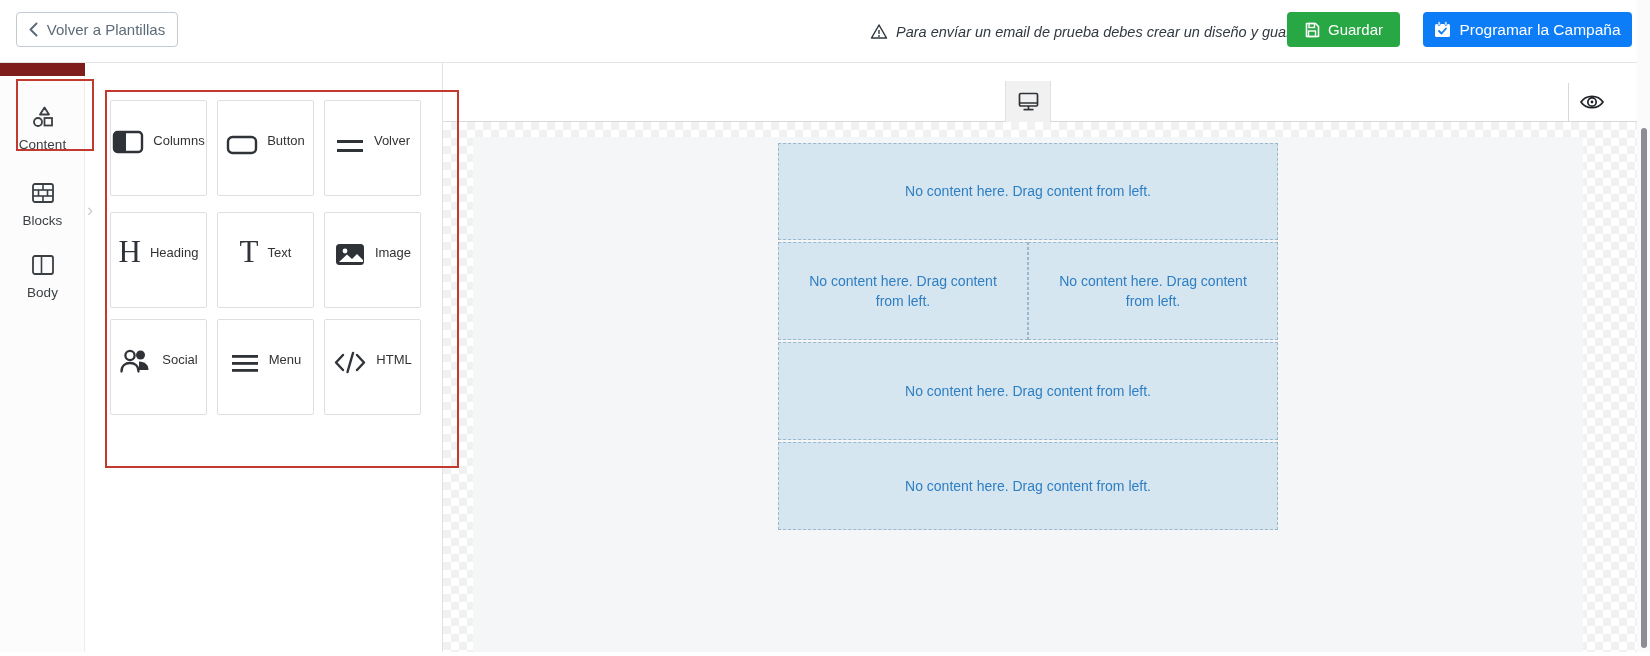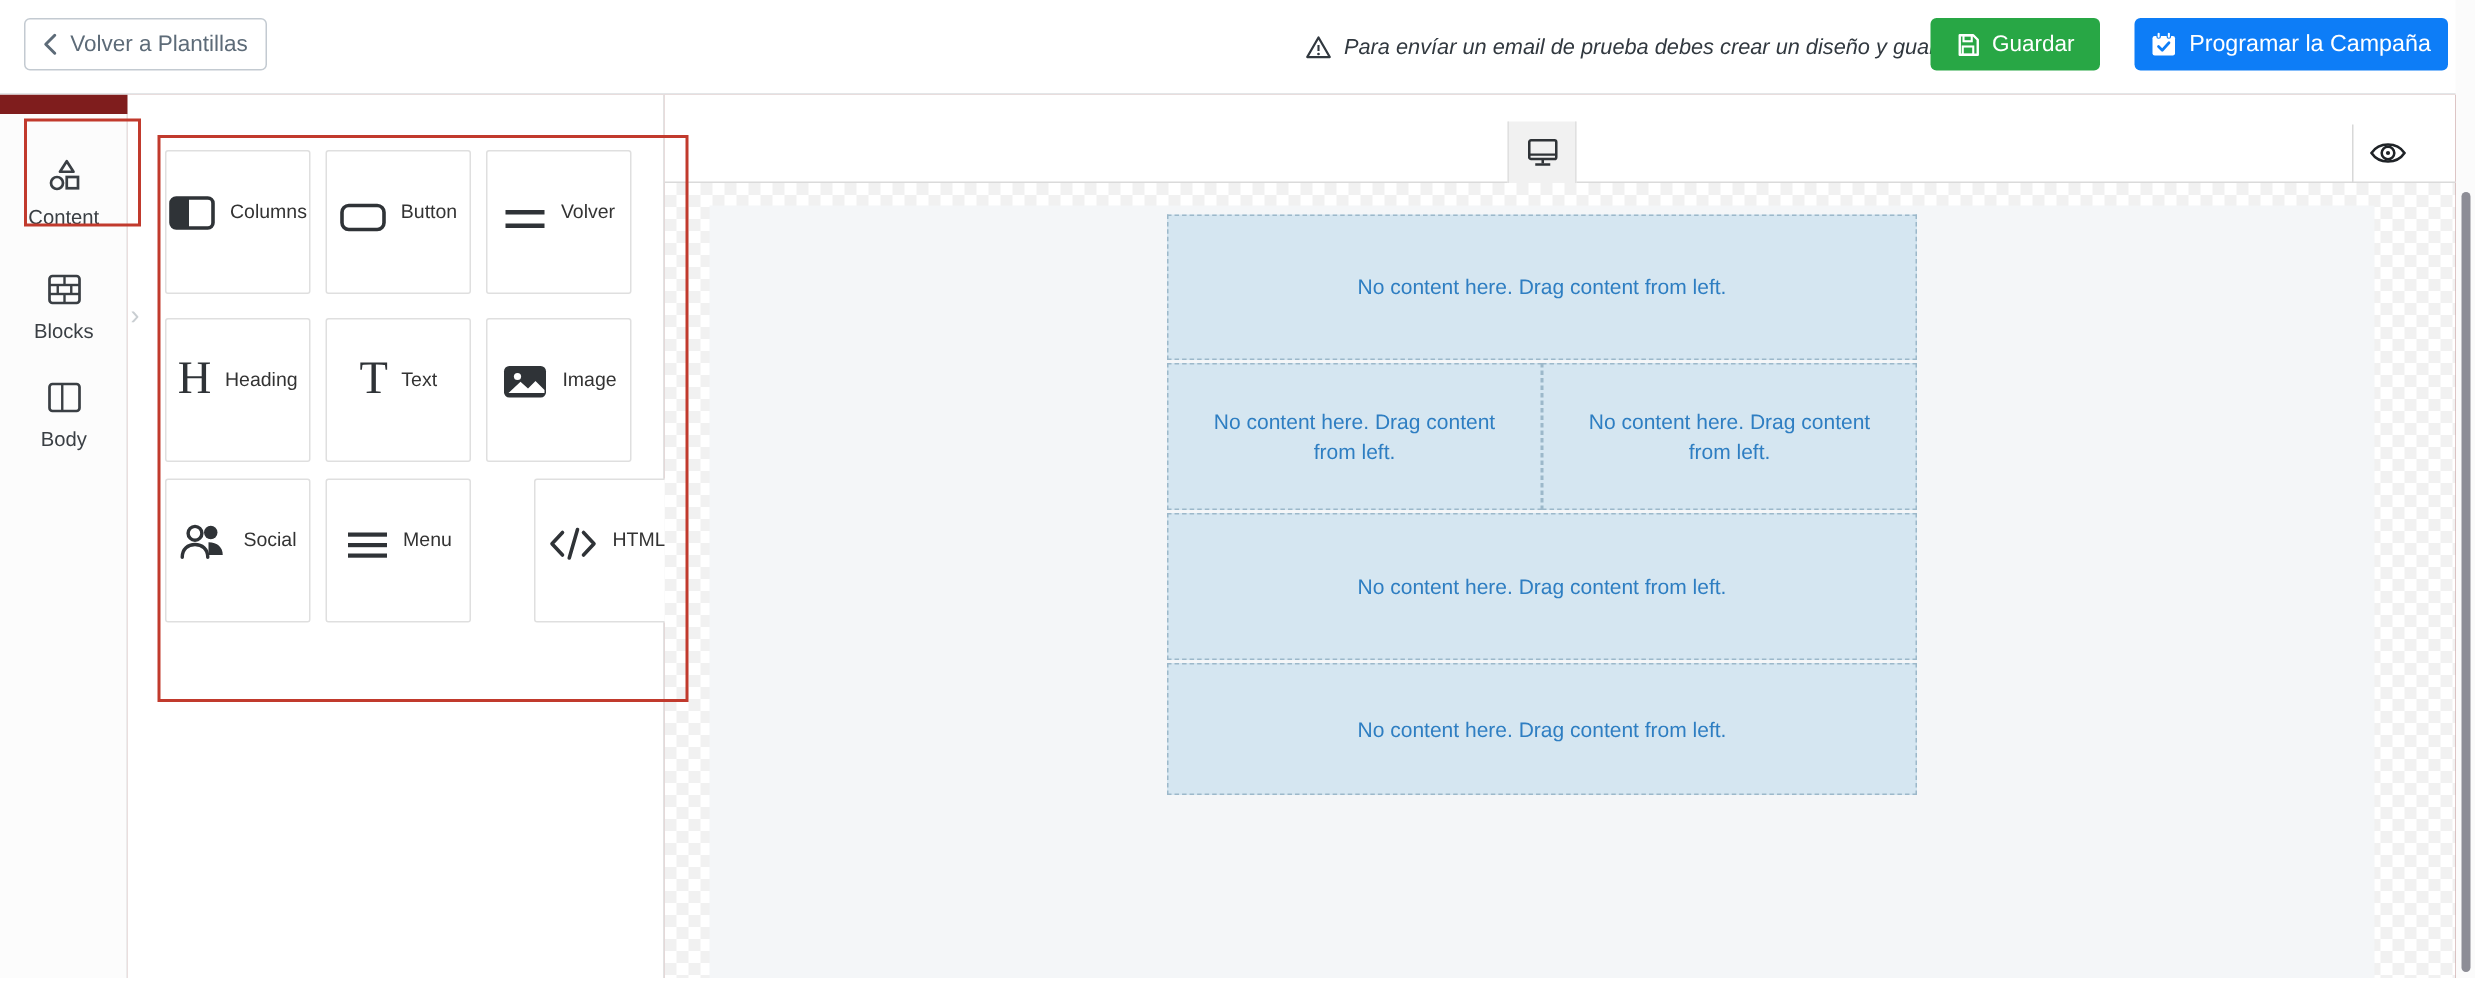--- a/index.html
+++ b/index.html
@@ -209,21 +209,21 @@
       <span class="ic">
         <svg width="30" height="21" viewBox="0 0 30 21">
           <rect x="2" y="2" width="26" height="2.8" fill="#2f3337"></rect>
           <rect x="2" y="9" width="26" height="2.8" fill="#2f3337"></rect>
           <rect x="2" y="16" width="26" height="2.8" fill="#2f3337"></rect>
         </svg>
       </span>
       <span class="lbl">Menu</span>
     </div>
 
-    <div class="tile" style="left:239px; top:256px;margin-left:32px;">
+    <div class="tile" style="left:239px; top:256px;">
       <span class="ic">
         <svg width="34" height="23" viewBox="0 0 34 23">
           <polyline points="10,4 3,11.5 10,19" fill="none" stroke="#2f3337" stroke-width="2.4" stroke-linecap="round" stroke-linejoin="round"></polyline>
           <line x1="14.5" y1="21" x2="20" y2="2" stroke="#2f3337" stroke-width="2.4" stroke-linecap="round"></line>
           <polyline points="24,4 31,11.5 24,19" fill="none" stroke="#2f3337" stroke-width="2.4" stroke-linecap="round" stroke-linejoin="round"></polyline>
         </svg>
       </span>
       <span class="lbl">HTML</span>
     </div>
 

